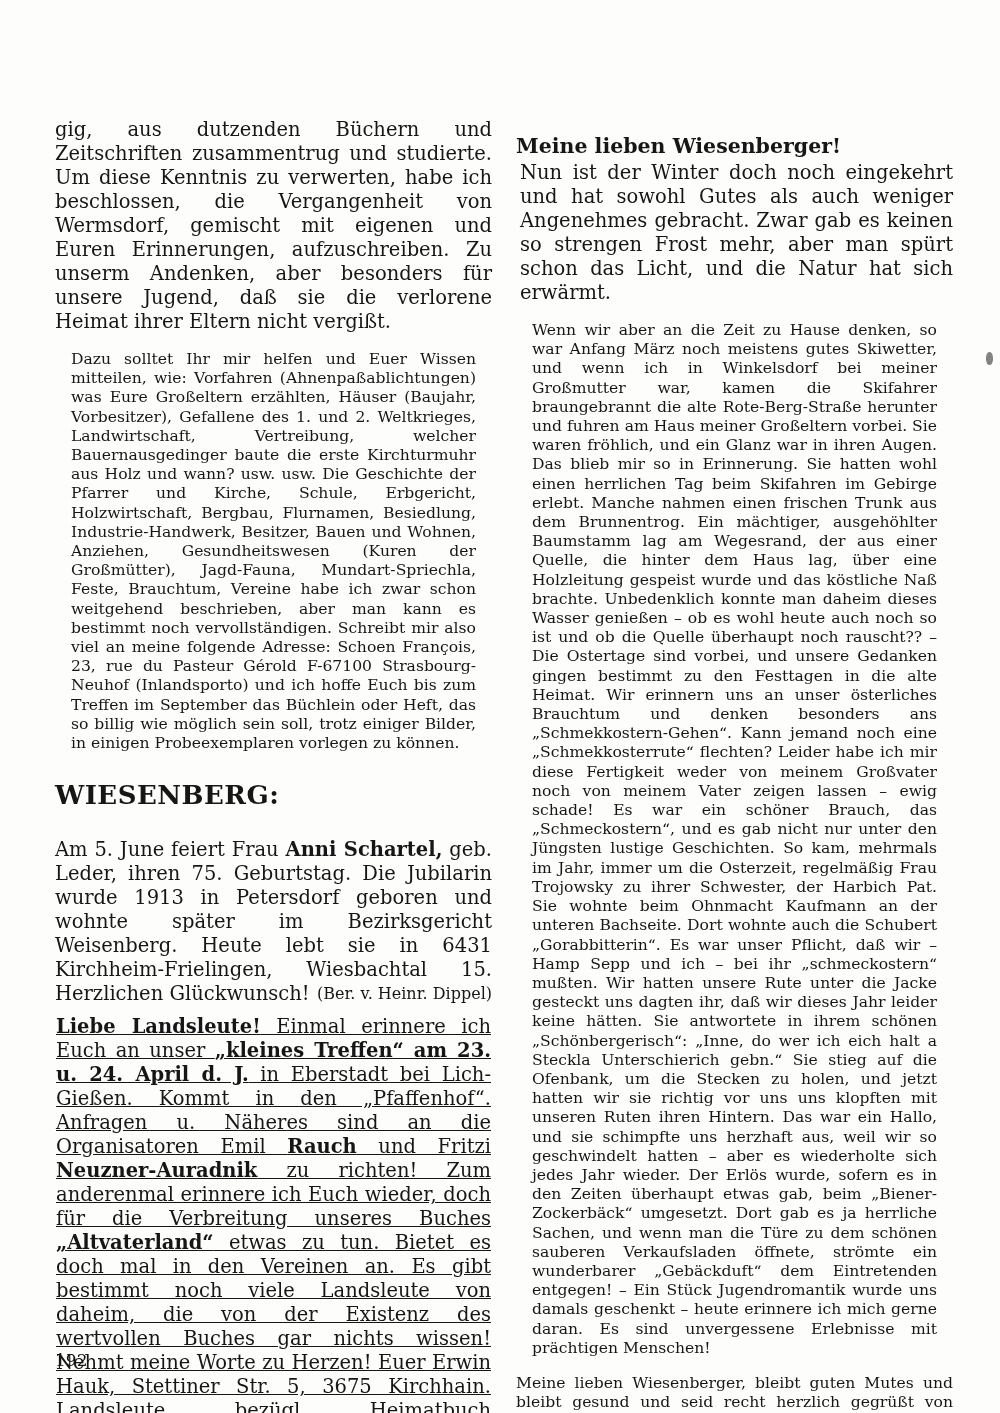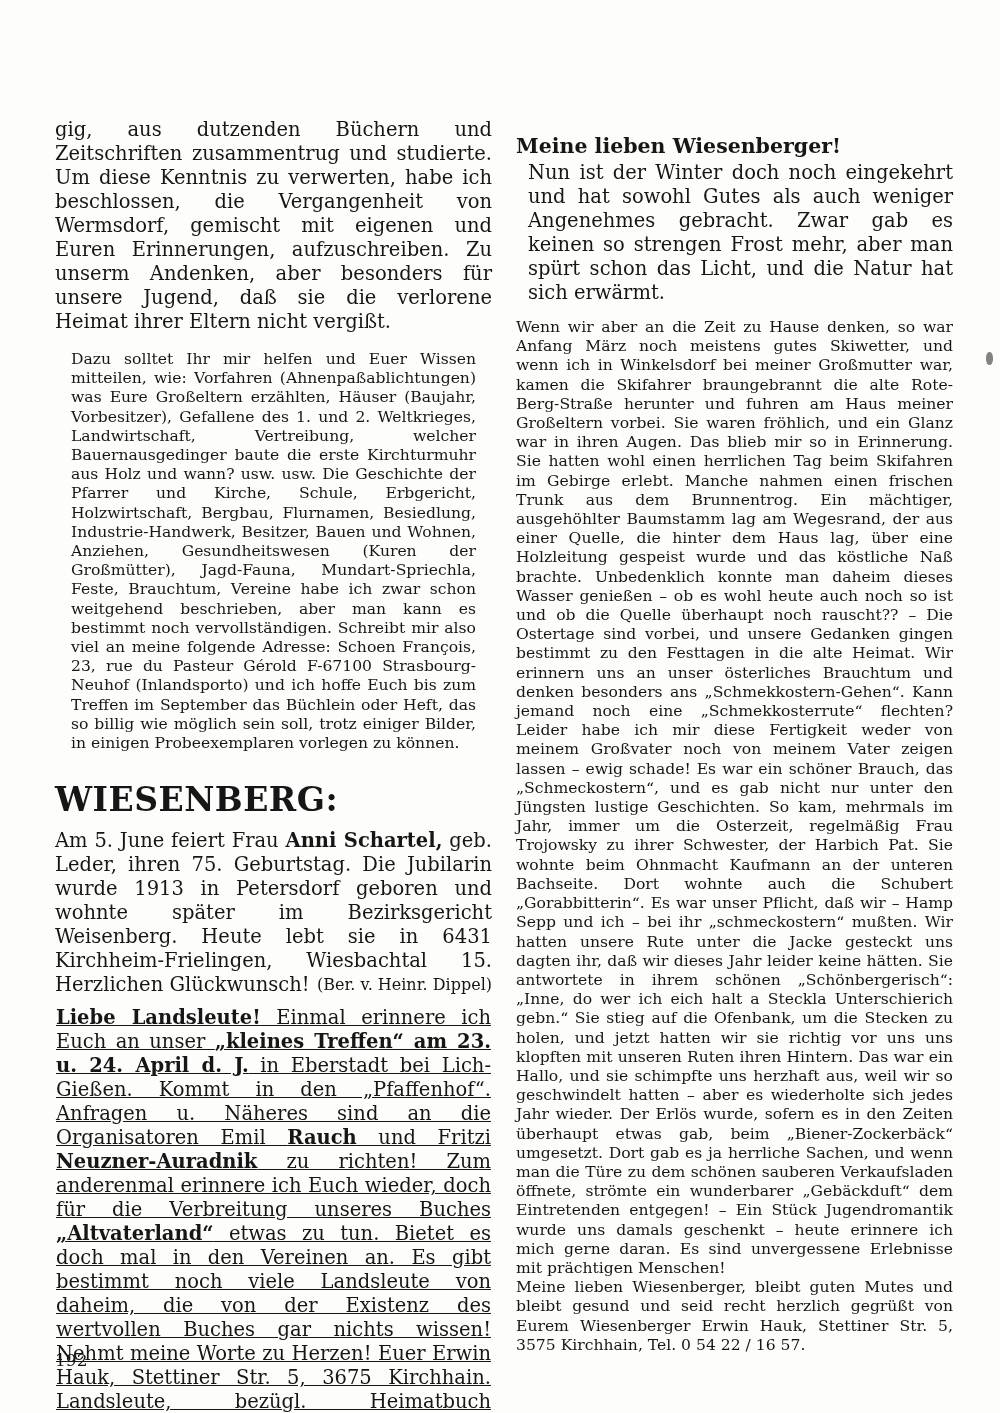--- a/index.html
+++ b/index.html
@@ -26,30 +26,30 @@
   }
   .col-left  { left: 55px; }
   .col-right { left: 516px; width: 437px; }
 
   .t-large { font-size: 19.5px; line-height: 24px; }
   .t-small { font-size: 15.6px; line-height: 19.2px; }
 
   p { margin: 0; }
   .intro-cont   { margin: 0 0 3px 0; }
   .appeal       { margin: 16px; }
-  .wb-heading   { font-size: 33px; font-weight: 700; letter-spacing: 0.5px;
-                  margin: 27px 0 10px 0; text-align: left; }
+  .wb-heading   { font-size: 26px; font-weight: 700; letter-spacing: 0.5px;
+                  margin: 27px 0 28px 0; text-align: left; }
   .birthday     { margin: 0 0 9px 0; overflow: hidden; }
   .byline       { float: right; font-size: 16px; }
   .notice       { margin: 1px; text-decoration: underline; }
   b             { font-weight: 700; }
 
   .right-heading { font-size: 20.5px; font-weight: 700; margin: 16px 0 3px 0; text-align: left; }
-  .winter        { margin: 0 0 13px 12px; }
-  .memory        { margin: 0; }
+  .winter        { margin: 0 0 13px 4px; }
+  .memory        { margin: 16px; }
   .closing       { margin: 0; }
 
   .page-number {
     position: absolute;
     left: 55px;
     top: 1348px;
     font-size: 17px;
     line-height: 24px;
   }
   .scan-artifact {

